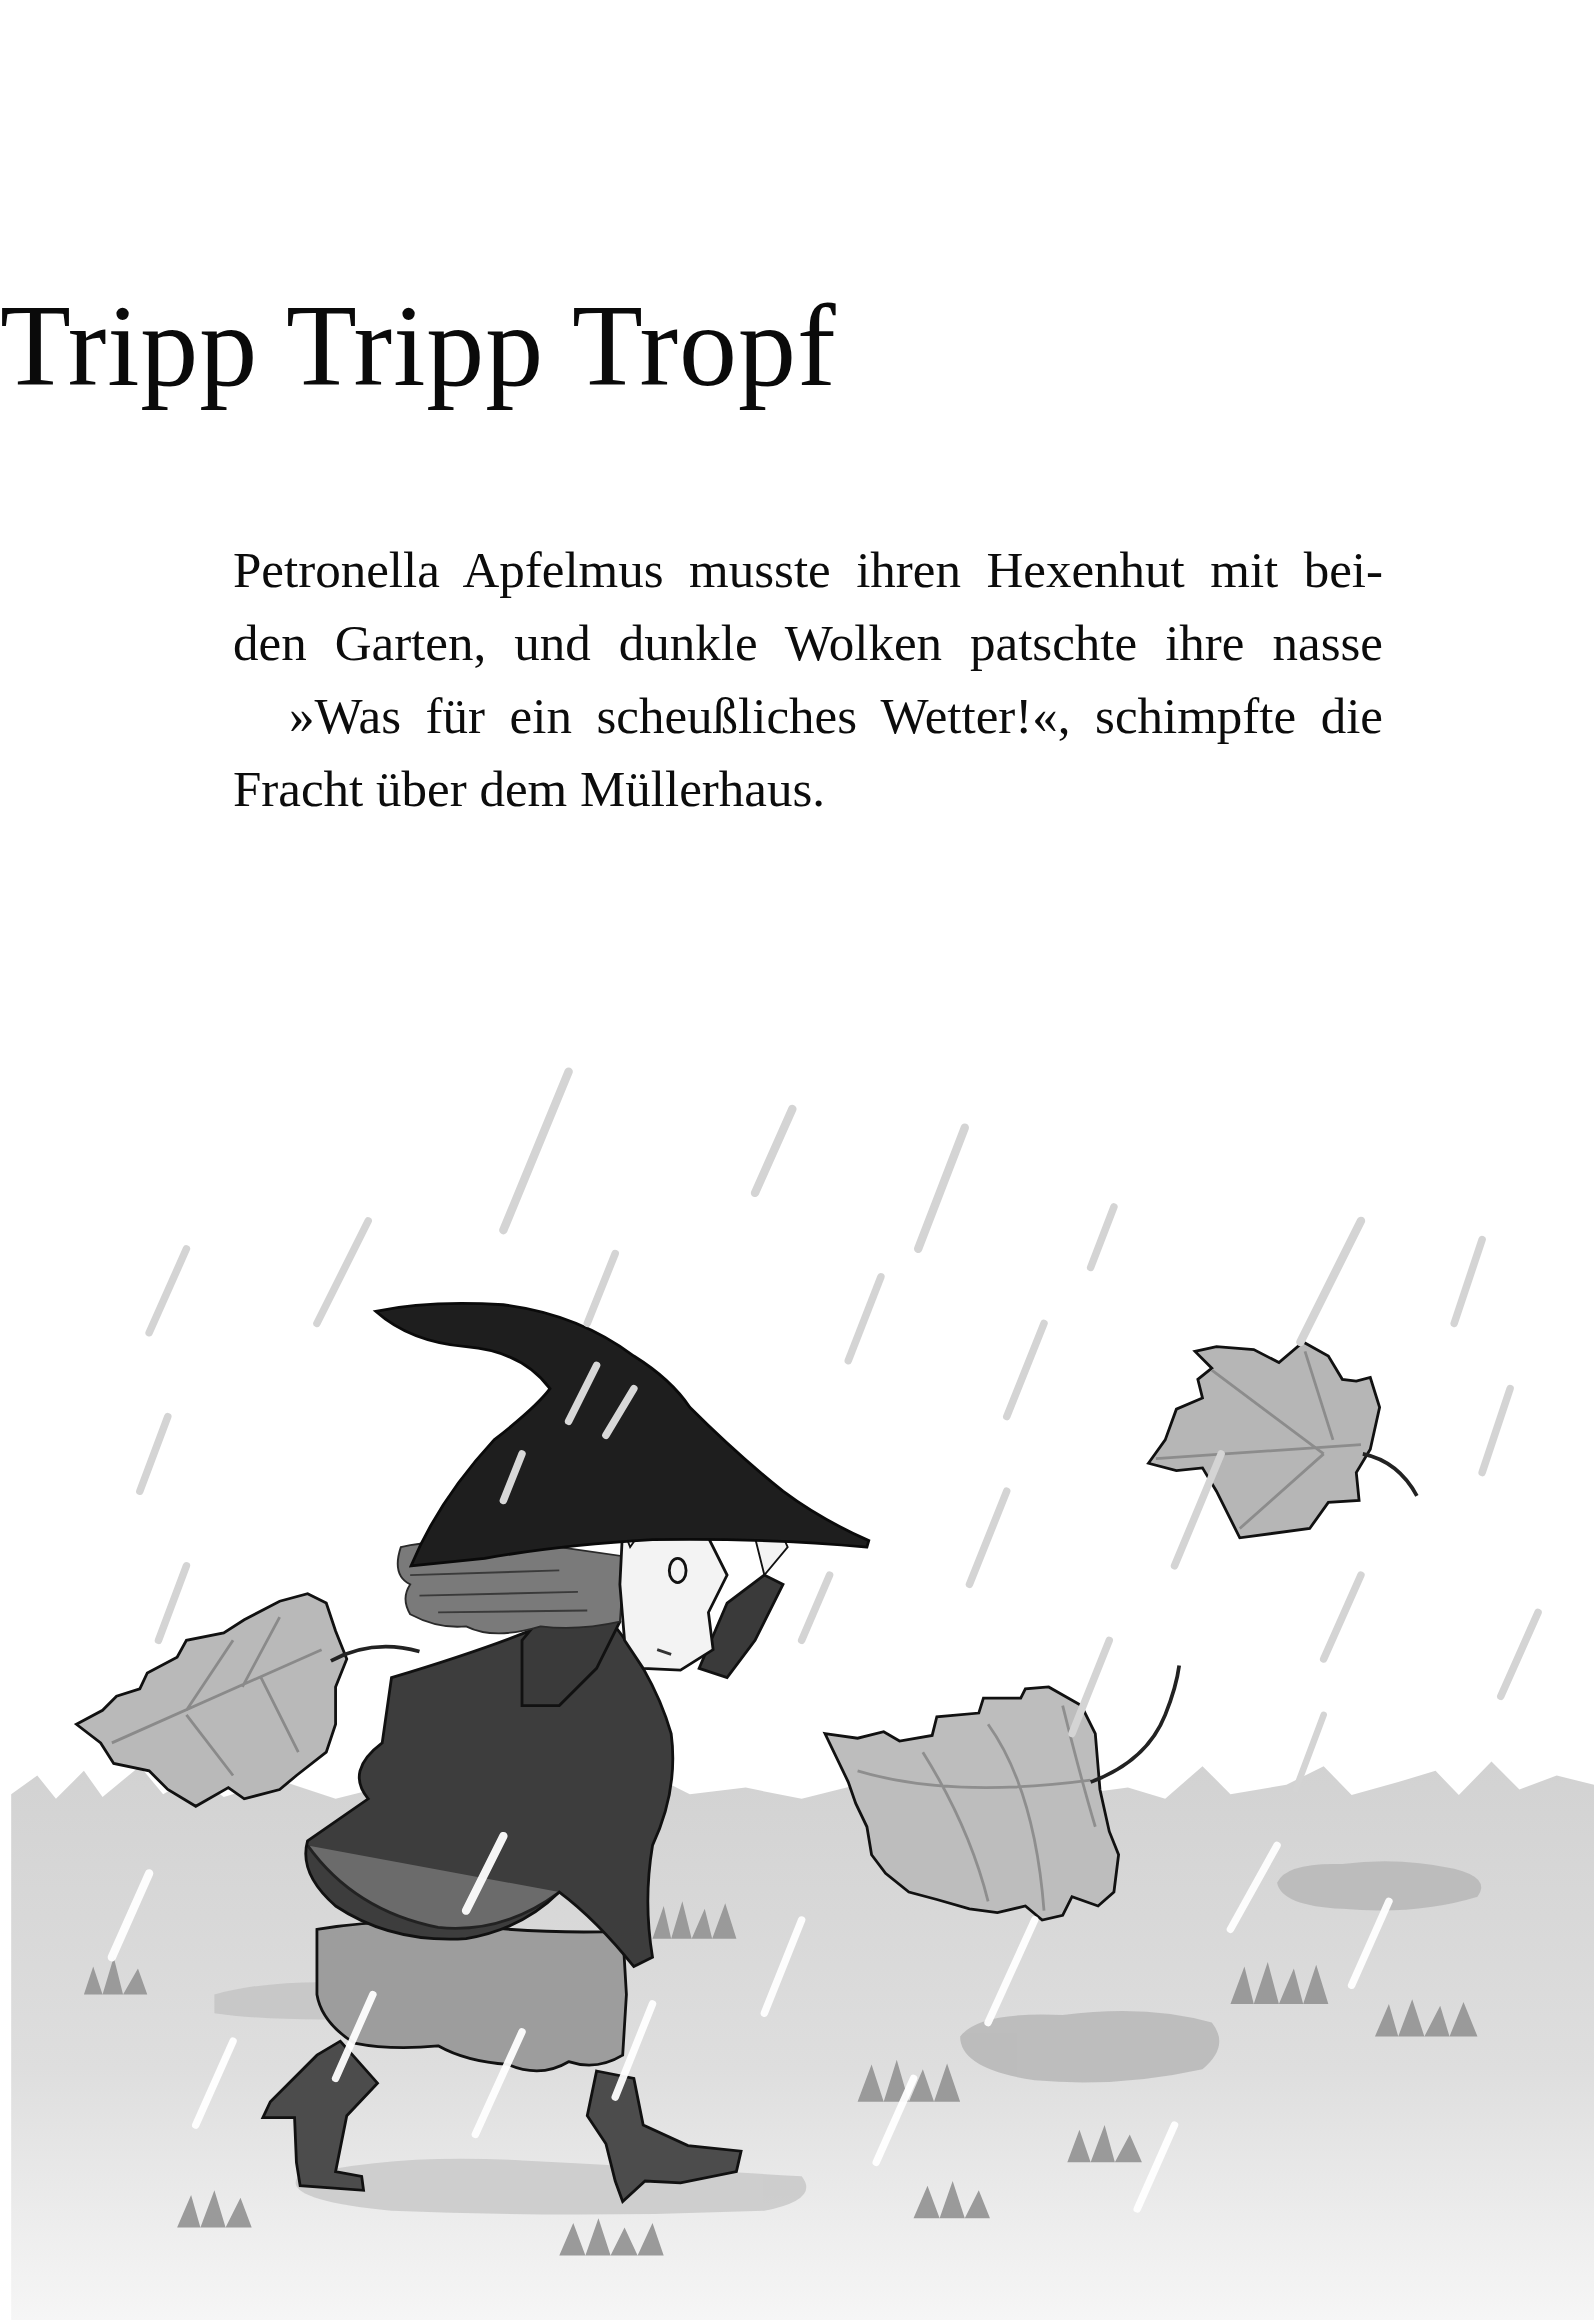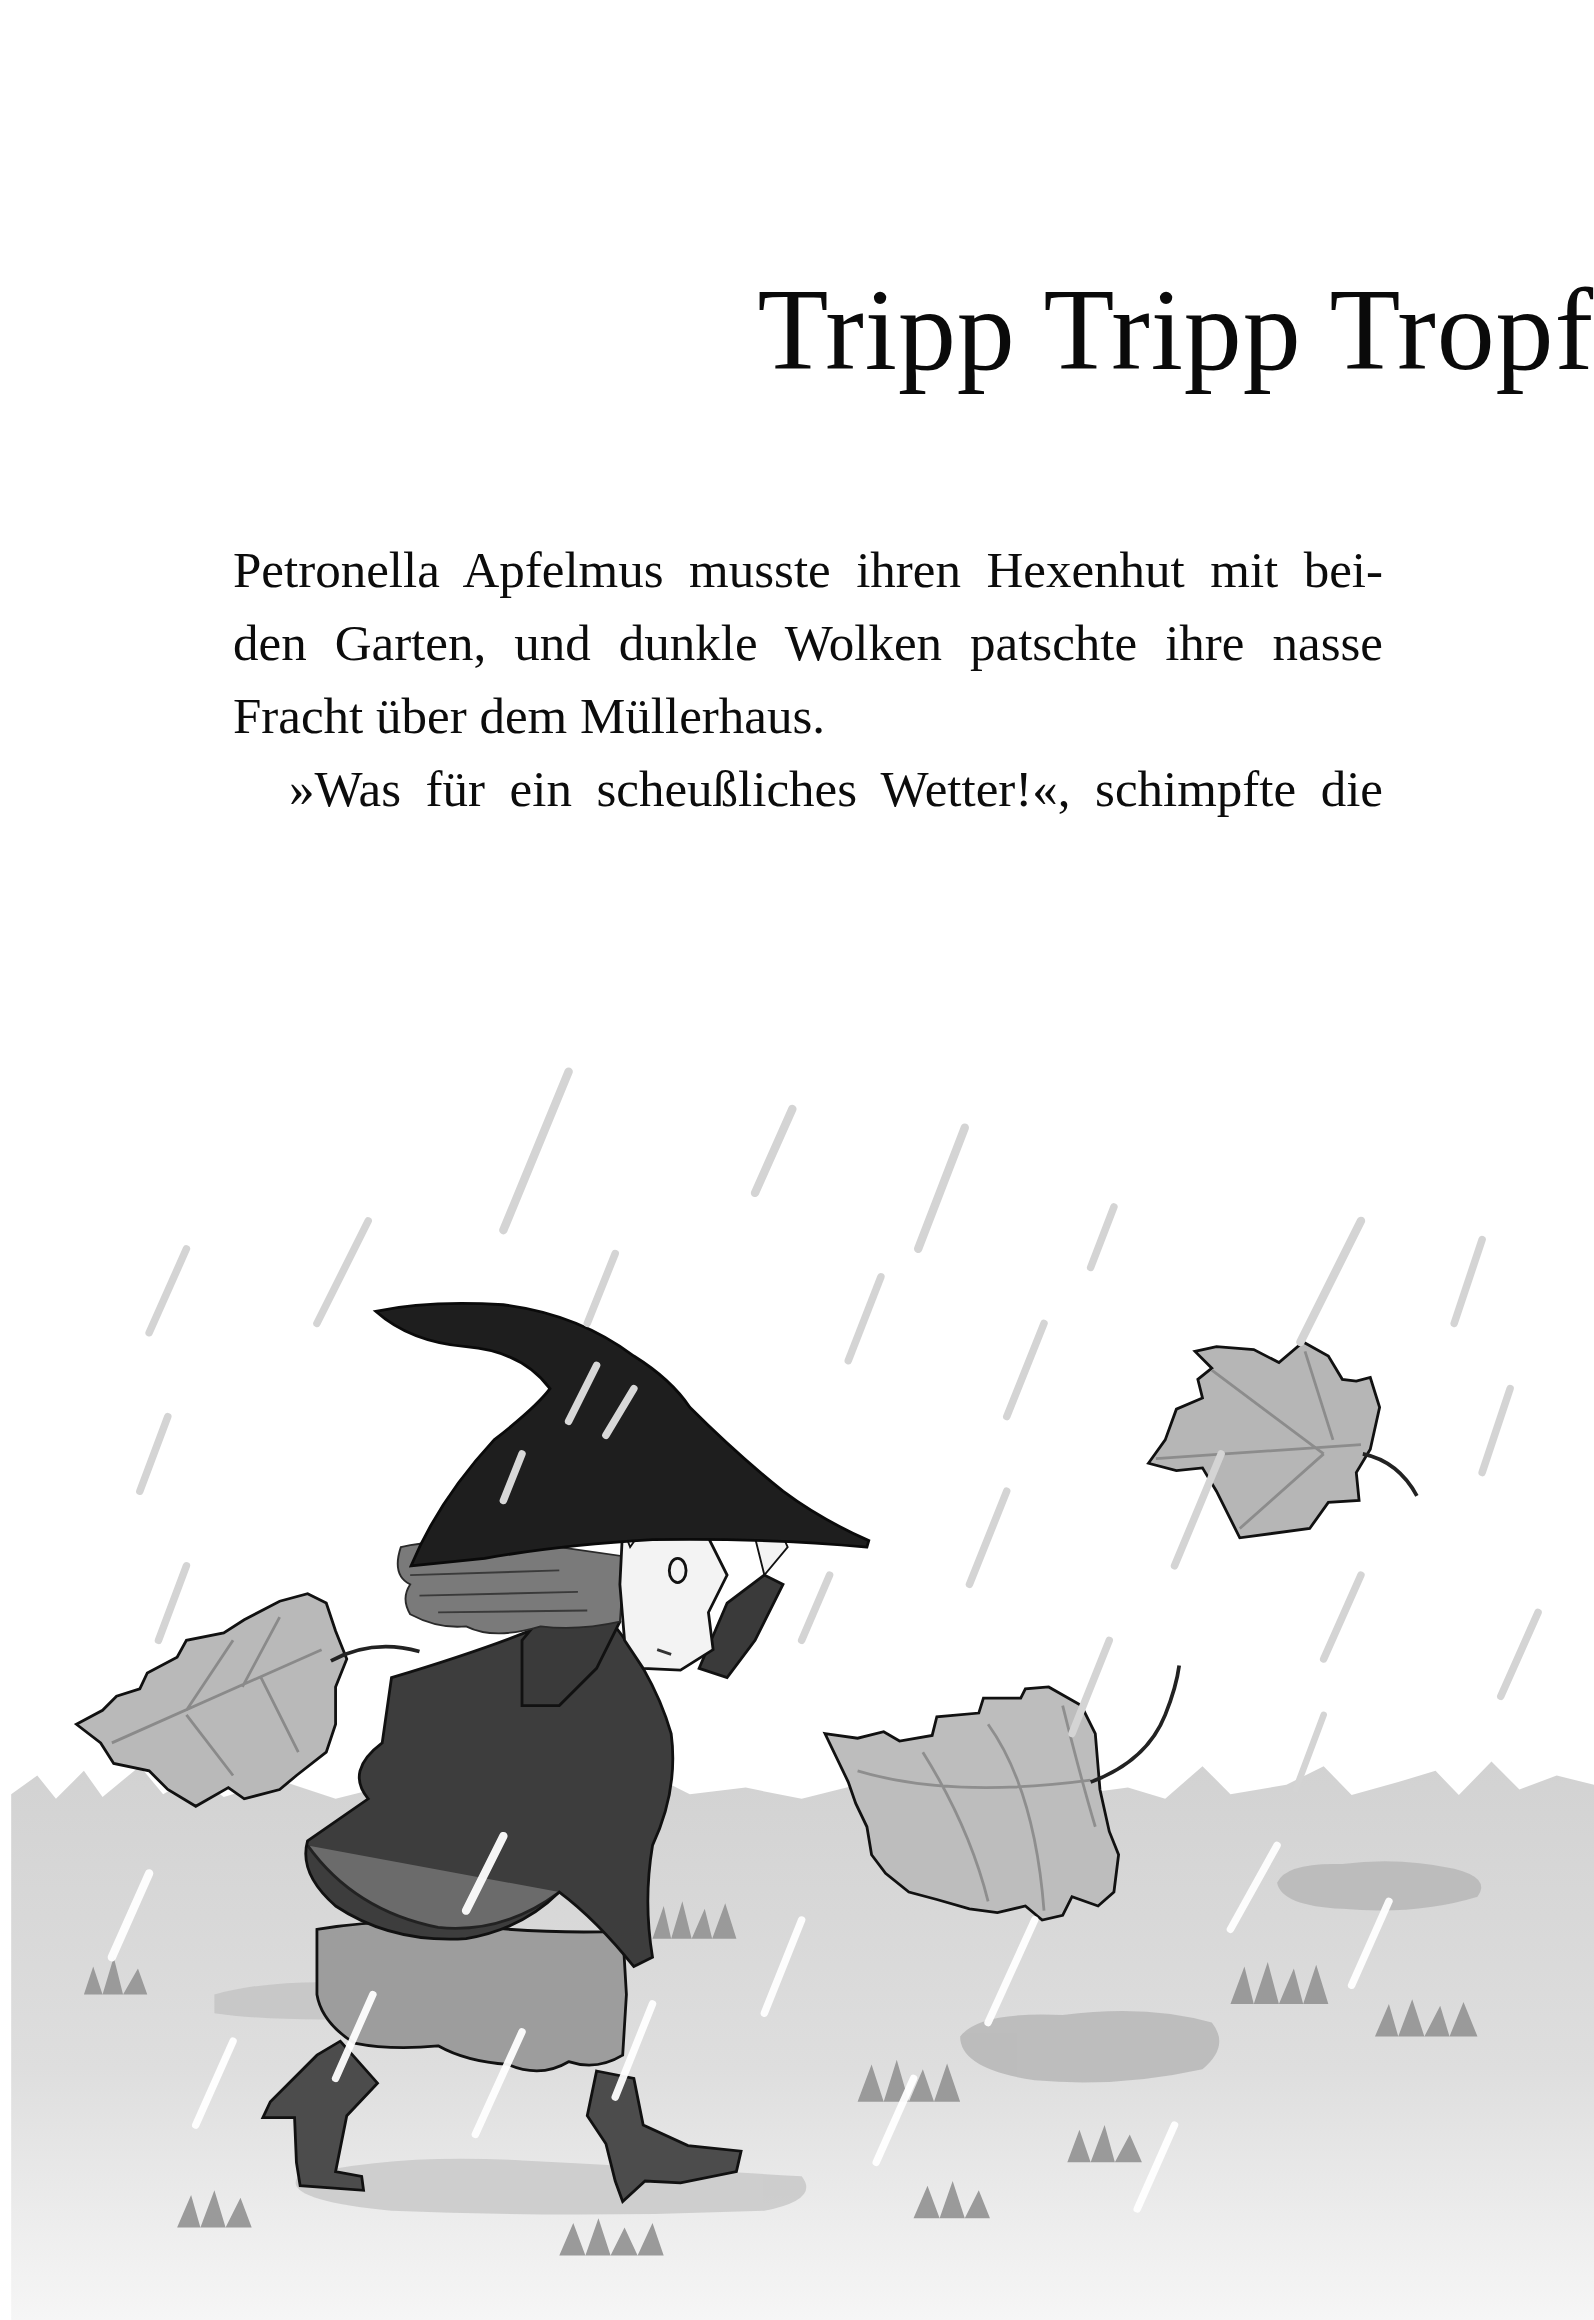--- a/index.html
+++ b/index.html
@@ -1,20 +1,20 @@
 <!DOCTYPE html>
 <html style="font-size:15px"><head>
 <meta charset="utf-8">
 <style>
   html, body { margin: 0; padding: 0; background: #ffffff; }
   body { width: 1594px; height: 2320px; position: relative; overflow: hidden; }
   .page { position: absolute; left: 0; top: 0; width: 1594px; height: 2320px; background: #ffffff; }
   .chapter-title {
-    position: absolute; left: 0; top: 260px; width: 1594px;
-    text-align: right;
+    position: absolute; left: 0; top: 276px; width: 1594px;
+    text-align: left;
     font-family: "Liberation Serif", "DejaVu Serif", serif;
     font-size: 116px; line-height: 140px; color: #0a0a0a;
     letter-spacing: 0.9px;
   }
   .body-text {
     position: absolute; left: 233px; top: 534px; width: 1150px;
     font-family: "Liberation Serif", "DejaVu Serif", serif;
     font-size: 51px; line-height: 73px; color: #0c0c0c;
     margin: 0;
   }
@@ -26,22 +26,22 @@
 </head>
 <body>
 
 <div class="page">
 
   <h1 class="chapter-title" style="margin:0;font-weight:normal;">Tripp Tripp Tropf</h1>
 
   <div class="body-text">
     <span class="line">Petronella Apfelmus musste ihren Hexenhut mit bei-</span>
     <span class="line">den Garten, und dunkle Wolken patschte ihre nasse</span>
+    <span class="line indent">»Was für ein scheußliches Wetter!«, schimpfte die</span>
     <span class="line last">Fracht über dem Müllerhaus.</span>
-    <span class="line indent">»Was für ein scheußliches Wetter!«, schimpfte die</span>
   </div>
 
   <svg class="illustration" viewBox="0 1100 1710 1389" width="1594" height="1295" xmlns="http://www.w3.org/2000/svg">
     <defs>
       <linearGradient id="groundGrad" x1="0" y1="0" x2="0" y2="1">
         <stop offset="0" stop-color="#d2d2d2"></stop>
         <stop offset="0.55" stop-color="#dedede"></stop>
         <stop offset="1" stop-color="#f6f6f6"></stop>
       </linearGradient>
       <linearGradient id="rainGrad" x1="0" y1="0" x2="0" y2="1">

